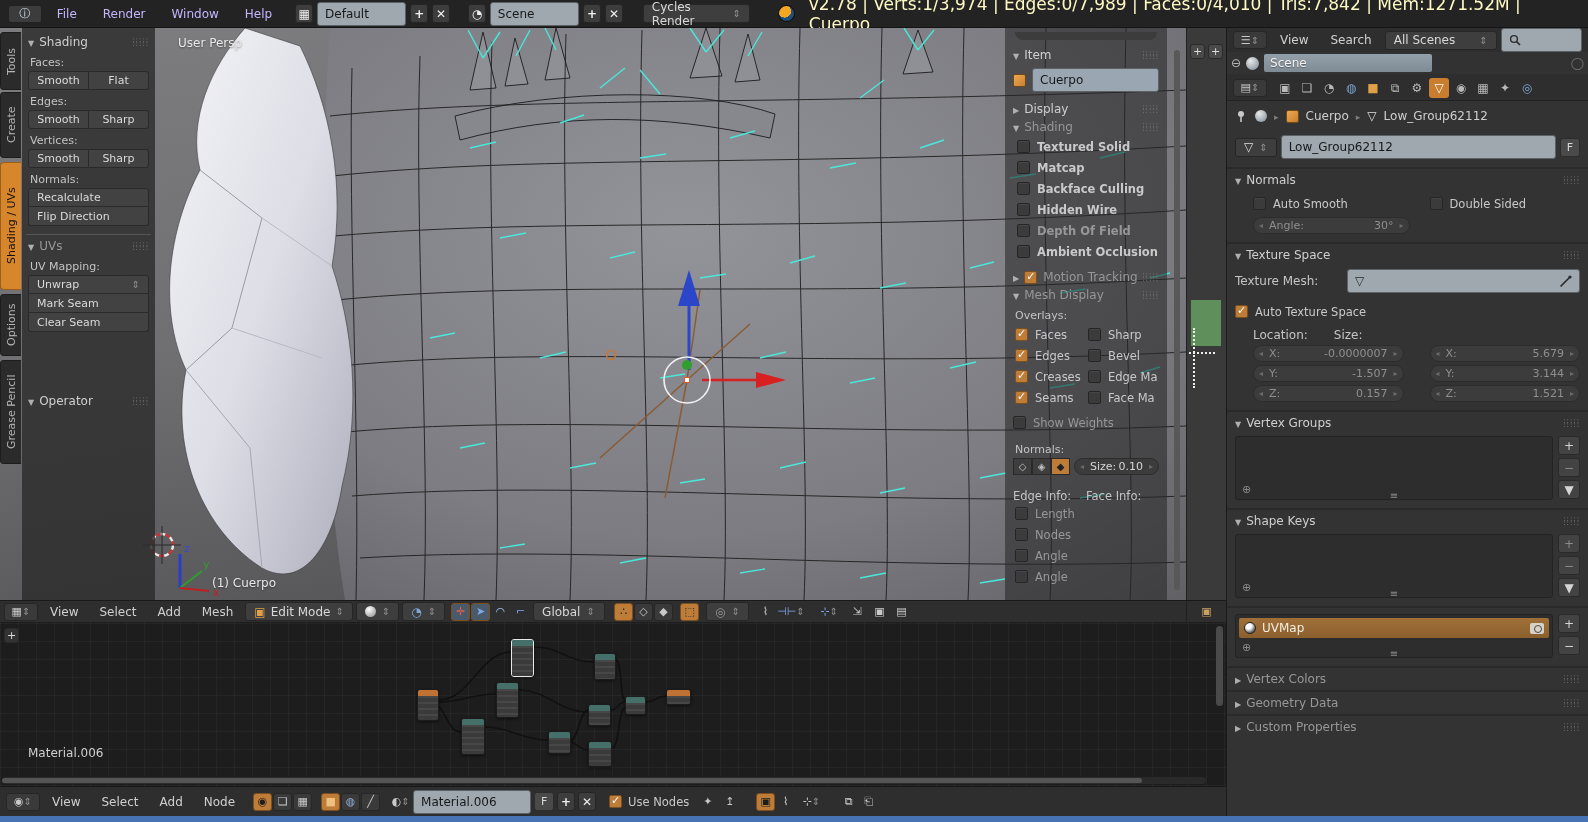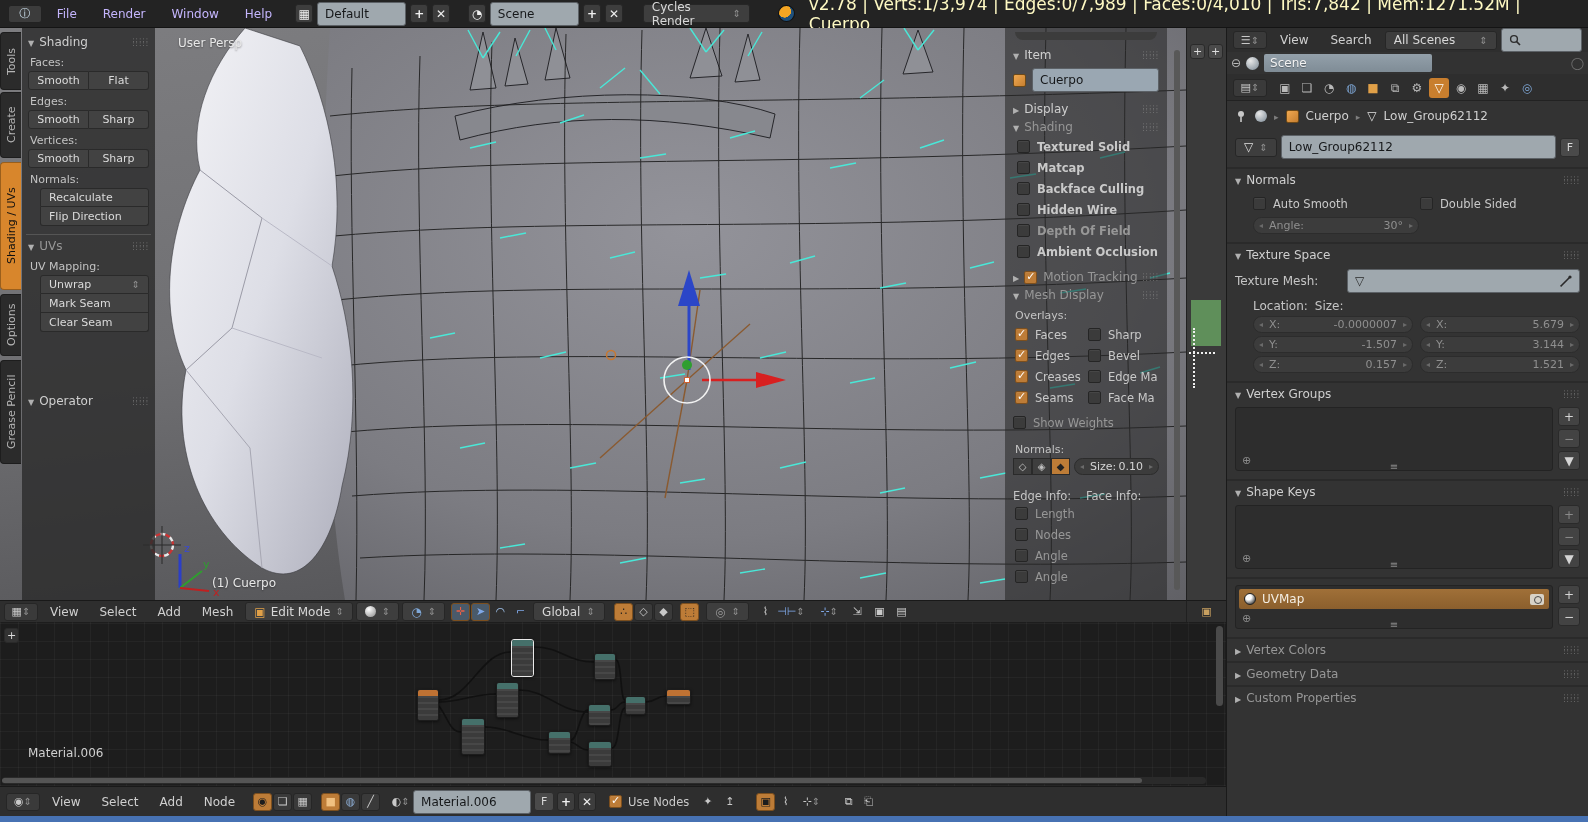--- a/index.html
+++ b/index.html
@@ -38,21 +38,21 @@
   .phead .cap { flex:1; }
   .exp::before { content:"▼"; font-size:8px; color:#b0b0b0; margin-right:5px; }
   .col::before { content:"▶"; font-size:8px; color:#b0b0b0; margin-right:5px; }
   .grip { color:#8a8a8a; font-size:7px; letter-spacing:1px; line-height:4px; text-align:right; }
   .grip::before { content:":::::\A:::::"; white-space:pre; }
   .shelf-lab { color:#c3c3c3; font-size:11px; margin:5px 2px 2px; }
   .pair { display:flex; }
   .tbtn { background:#424242; border:1px solid #2a2a2a; border-radius:3px; height:19px; display:flex; align-items:center; justify-content:center; color:#dadada; font-size:11px; flex:1; }
   .pair .tbtn:first-child { border-radius:3px 0 0 3px; }
   .pair .tbtn:last-child { border-radius:0 3px 3px 0; border-left:none; }
-  .wbtn { background:#424242; border:1px solid #2a2a2a; height:19px; display:flex; align-items:center; color:#dadada; font-size:11px; padding:0 8px;margin-left:12px; }
+  .wbtn { background:#424242; border:1px solid #2a2a2a; height:19px; display:flex; align-items:center; color:#dadada; font-size:11px; padding:0 8px; }
   .stack .wbtn:first-child { border-radius:3px 3px 0 0; }
   .stack .wbtn:last-child { border-radius:0 0 3px 3px; border-top:none; }
   .stack .wbtn + .wbtn { border-top:none; }
   .dim { color:#979797; }
 
   
   .npanel { left:1005px; top:28px; width:162px; height:572px; background:rgba(40,40,40,0.58); padding:4px 8px; overflow:hidden; }
   .cb { width:13px; height:13px; border-radius:2px; background:#3b3b3b; border:1px solid #252525; box-shadow:inset 0 1px 0 rgba(255,255,255,.06); position:relative; flex:none; }
   .cb.on { background:#bd7c37; border-color:#7c4f1e; }
   .cb.on::after { content:"✓"; position:absolute; left:1px; top:-2px; color:#fff; font-size:11px; }
@@ -109,21 +109,21 @@
   .ptab { width:20px; height:20px; display:flex; align-items:center; justify-content:center; font-size:12px; color:#b9b9b9; border-radius:3px; }
   .ptab.on { background:#c87e2e; color:#ffffff; }
   .psec { border-top:2px solid #2a2a2a; padding:2px 8px 8px; }
   .psec.flat { padding-bottom:2px; }
   .crumb { display:flex; align-items:center; height:30px; padding:0 8px; gap:7px; color:#cfcfcf; }
   .crumb .sep::before { content:"▸"; color:#7e7e7e; font-size:9px; }
   .cube { width:13px; height:13px; background:linear-gradient(135deg,#f0a850,#c67f30); border:1px solid #6e4a18; border-radius:2px; }
   .tri-ic { color:#e0e0e0; font-size:12px; }
   .namefield { display:flex; align-items:center; gap:4px; padding:4px 8px 8px; }
   .fbtn { width:20px; height:19px; background:#4a4a4a; border:1px solid #2c2c2c; border-radius:3px; color:#d8d8d8; display:flex; align-items:center; justify-content:center; font-size:11px; }
-  .twocol { display:flex; gap:7px;padding-left:18px; }
+  .twocol { display:flex; gap:26px;padding-left:18px; }
   .twocol > div { flex:1; }
   .listbox { background:#2d2d2d; border:1px solid #232323; border-radius:3px; position:relative; }
   .listbox .foot-plus { position:absolute; left:6px; bottom:3px; color:#8a8a8a; font-size:11px; }
   .listbox .foot-grip { position:absolute; left:50%; bottom:2px; transform:translateX(-50%); color:#8a8a8a; font-size:10px; letter-spacing:0; line-height:3px; }
   .sidecol { display:flex; flex-direction:column; gap:3px; width:22px; }
   .sbtn { height:19px; background:#434343; border:1px solid #2a2a2a; border-radius:3px; color:#d5d5d5; display:flex; align-items:center; justify-content:center; font-size:12px; }
   .sbtn.dim { color:#8a8a8a; }
   .uvrow { height:20px; margin:3px; background:linear-gradient(#a07038,#8b5f2d); border-radius:2px; display:flex; align-items:center; gap:6px; padding:0 5px; color:#f3ede2; }
   .sphere-ic { width:12px; height:12px; border-radius:50%; background:radial-gradient(circle at 35% 30%, #fdfdfd 0 30%, #6c6c6c 70%, #2e2e2e); border:1px solid #222; }
   .cam-ic { margin-left:auto; width:14px; height:11px; background:#d8d2c6; border-radius:2px; position:relative; }
@@ -751,20 +751,24 @@
       <div class="row" style="gap:8px; margin-top:5px;">
         <span style="width:104px; color:#c5c5c5;">Texture Mesh:</span>
         <div class="lightfield" style="flex:1; justify-content:space-between;">
           <span class="tri-ic" style="color:#2a2a2a">▽</span>
           <svg width="13" height="13" viewBox="0 0 13 13">
               <path d="M11.5,1.5 L8,5 M8,5 L3,10 L1.6,11.4 L3,10 Z" stroke="#2a2a2a" stroke-width="1.6" fill="none"></path>
               <circle cx="11" cy="2" r="1.6" fill="#2a2a2a"></circle>
             </svg>
         </div>
       </div>
+      <div class="cbrow" style="margin-top:8px;">
+          <span class="cb on"></span>
+          <span>Auto Texture Space</span>
+        </div>
       <div class="twocol" style="margin-top:6px; color:#c5c5c5;">
         <span>Location:</span>
         <span>Size:</span>
       </div>
       <div class="twocol" style="margin-top:3px;">
         <div style="display:flex; flex-direction:column; gap:3px;">
           <div class="nf">
               <span class="lab">X:</span>
               <span class="val">-0.0000007</span>
             </div>

